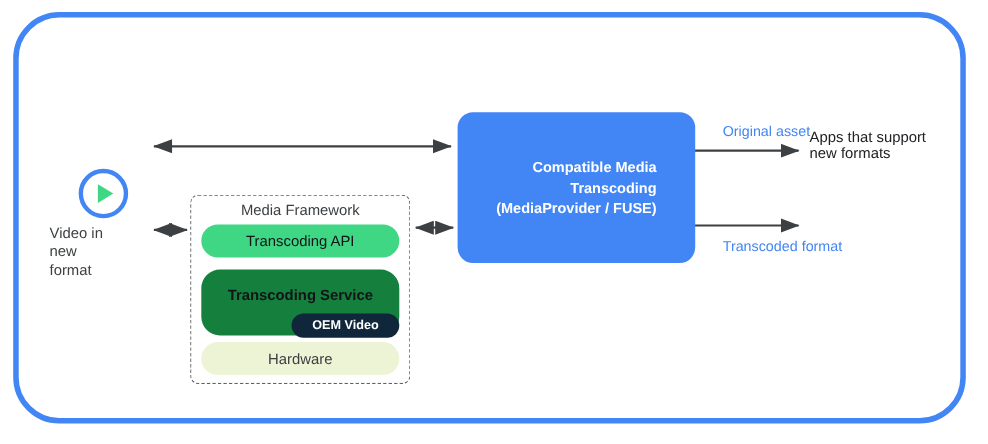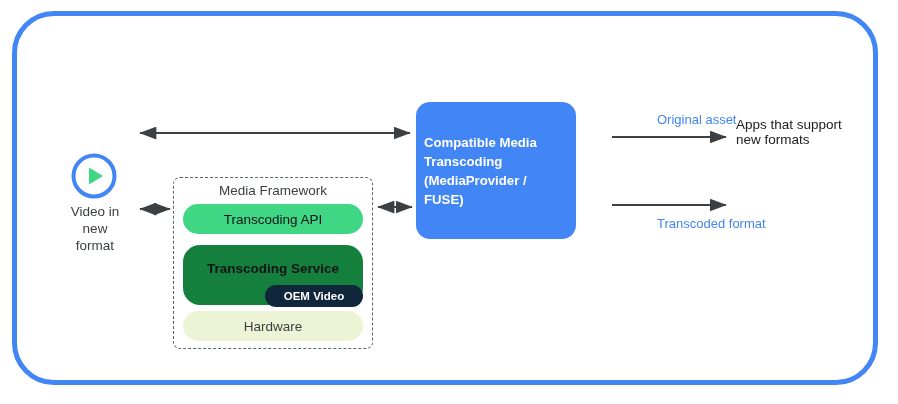--- a/index.html
+++ b/index.html
@@ -43,21 +43,21 @@
     top: 152px;
     width: 48px;
     height: 48px;
   }
 
   .source-label {
     position: absolute;
     left: 45px;
     top: 203px;
     width: 100px;
-    text-align: center;
+    text-align: left;
     font-size: 13.5px;
     line-height: 17px;
     color: #3c4043;
     white-space: pre-line;
   }
 
   
   .framework-box {
     position: absolute;
     left: 173px;
@@ -133,29 +133,29 @@
     border-radius: 15px;
     font-size: 13.5px;
     color: #3c4043;
   }
 
   
   .cmt-box {
     position: absolute;
     left: 416px;
     top: 102px;
-    width: 160px;
+    width: 216px;
     height: 137px;
     background: #4285F4;
     border-radius: 14px;
     box-sizing: border-box;
     display: flex;
     align-items: center;
     justify-content: center;
-    text-align: left;
+    text-align: right;
     color: #ffffff;
     font-size: 13.2px;
     font-weight: bold;
     line-height: 19px;
     white-space: pre-line;
     padding: 0 8px;
   }
 
   
   .edge-label {

